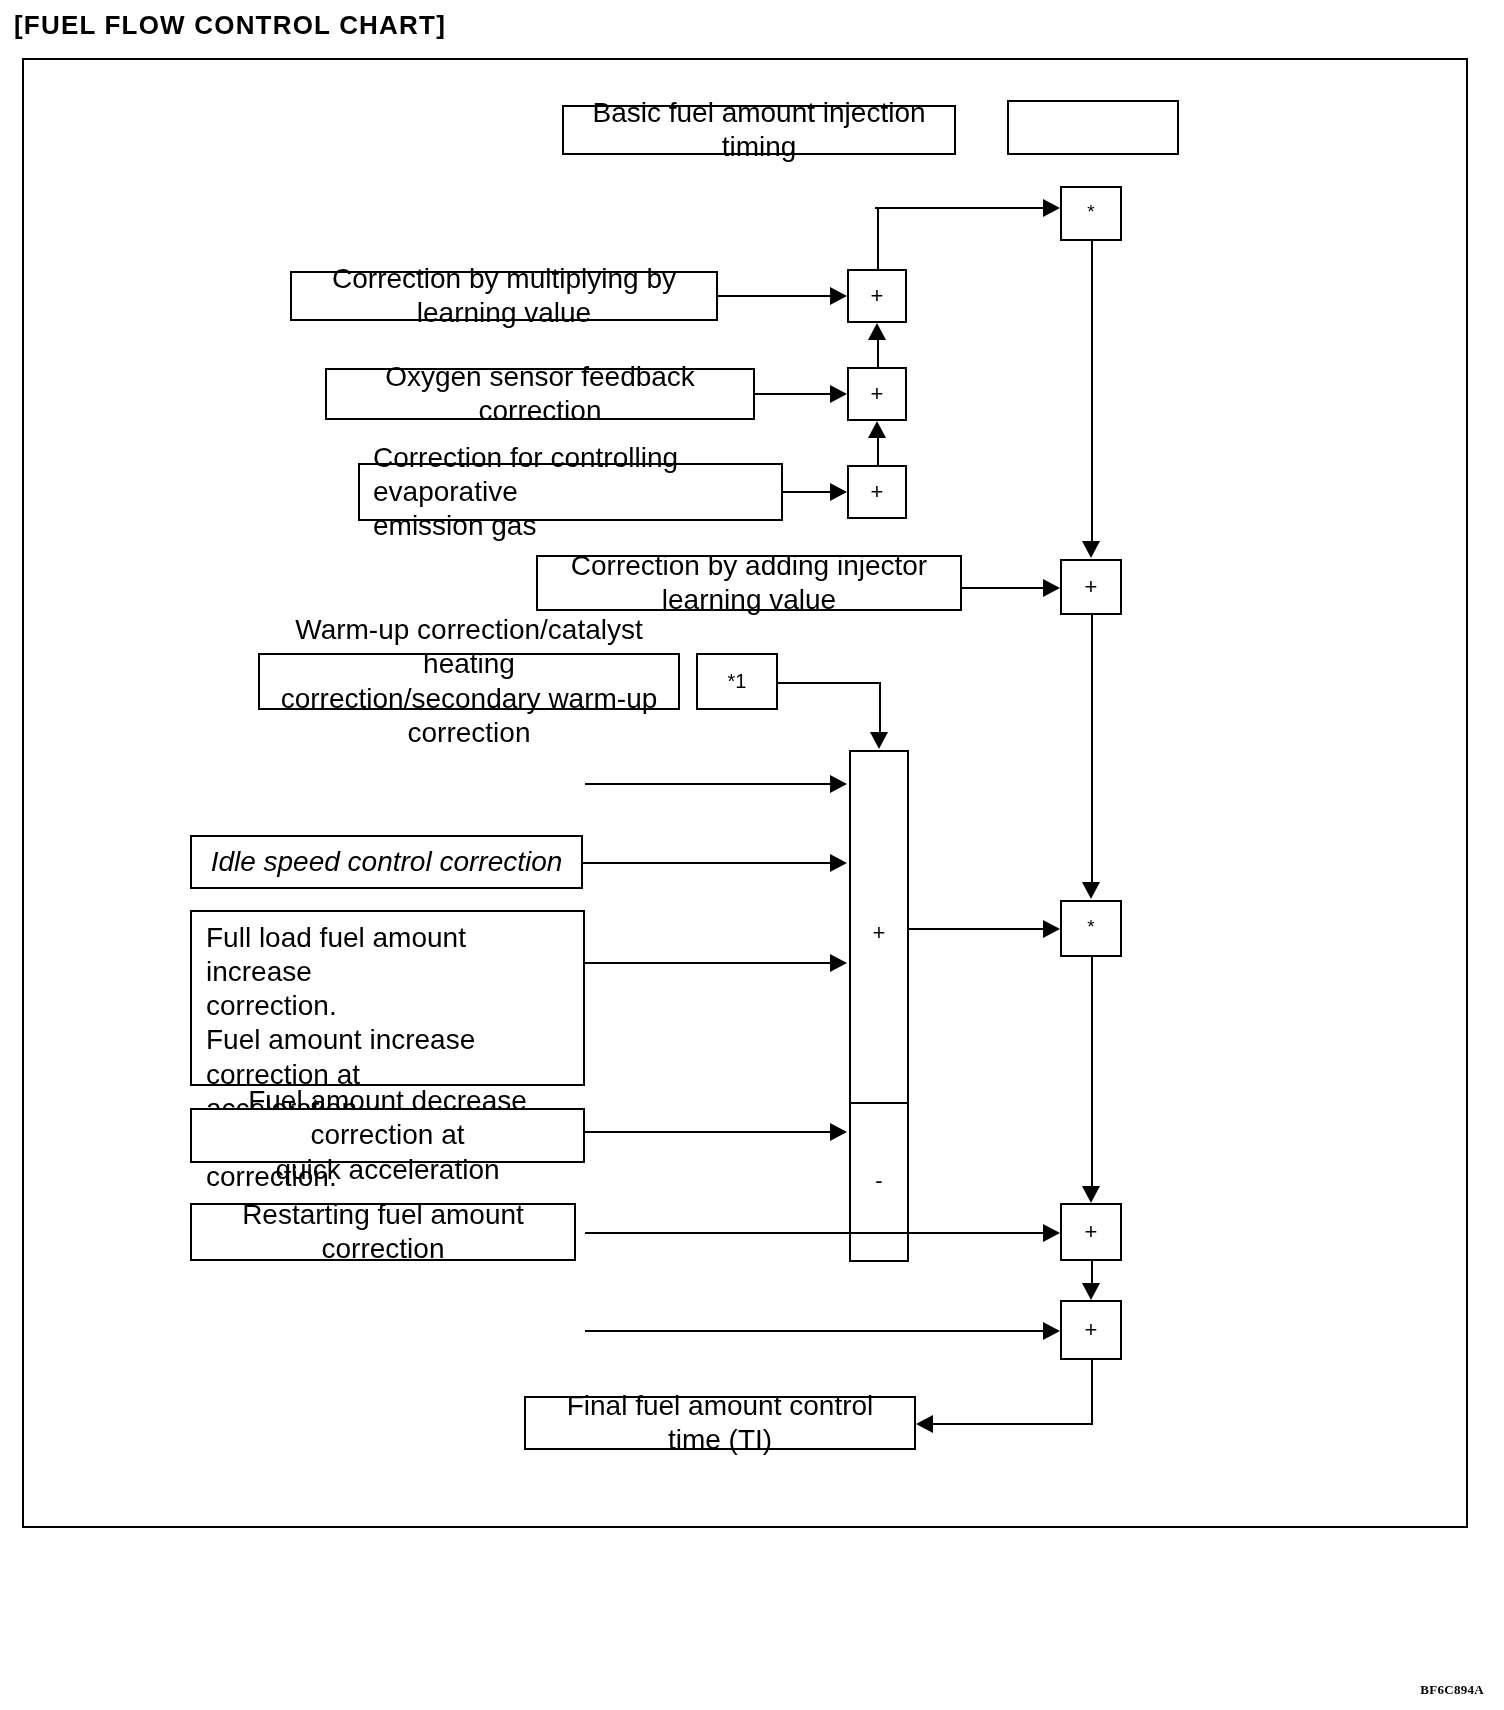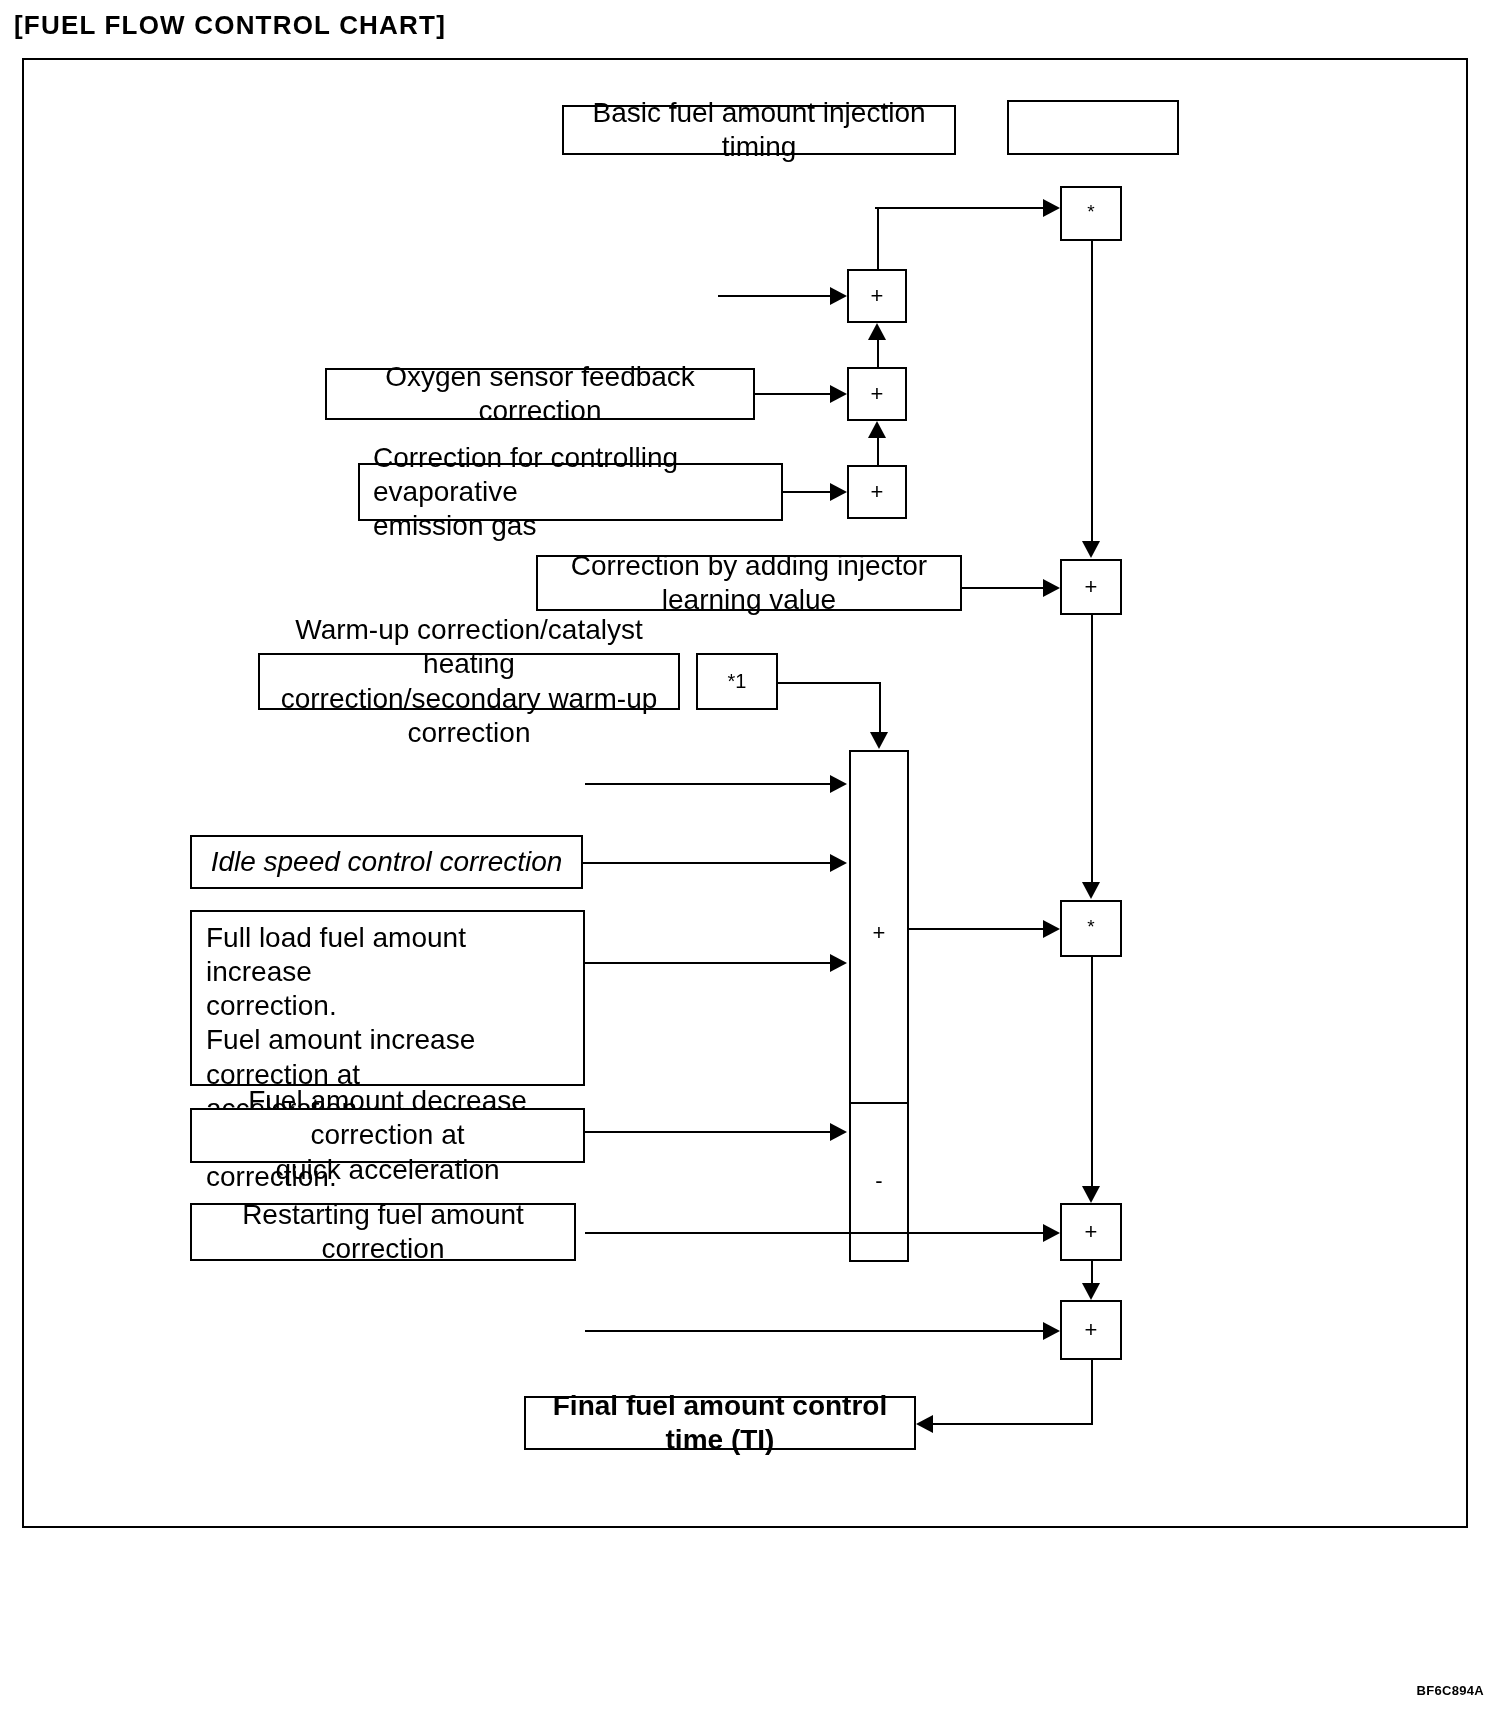--- a/index.html
+++ b/index.html
@@ -18,21 +18,21 @@
 
   .frame{
     position:absolute;left:22px;top:58px;
     width:1446px;height:1470px;
     border:2px solid #000;box-sizing:border-box;
   }
 
   .watermark{
     position:absolute;right:20px;bottom:12px;
     font-size:13px;font-weight:bold;letter-spacing:0.3px;
-    font-family:Liberation Sans, sans-serif;
+    font-family:Liberation Serif, serif;
   }
 
   
   .box{
     position:absolute;box-sizing:border-box;
     border:2px solid #000;background:#fff;
     display:flex;align-items:center;justify-content:center;
     font-size:28px;line-height:1.22;
     padding:3px 12px;
     white-space:pre-line;
@@ -96,20 +96,21 @@
 <div id="page">
 
   <div class="title">[FUEL FLOW CONTROL CHART]</div>
 
   <div class="frame"></div>
 
   <div class="box ctr" style="left:562px;top:105px;width:394px;height:50px;">Basic fuel amount injection timing</div>
 
   <div class="box ctr" style="left:1007px;top:100px;width:172px;height:55px;"></div>
 
+  <div class="box ctr" style="left:290px;top:271px;width:428px;height:50px;">Correction by multiplying by learning value</div>
 
   <div class="box ctr" style="left:325px;top:368px;width:430px;height:52px;">Oxygen sensor feedback correction</div>
 
   <div class="box left" style="left:358px;top:463px;width:425px;height:58px;padding-left:13px;">Correction for controlling evaporative
 emission gas</div>
 
   <div class="box ctr" style="left:536px;top:555px;width:426px;height:56px;">Correction by adding injector learning value</div>
 
   <div class="box ctr" style="left:258px;top:653px;width:422px;height:57px;">Warm-up correction/catalyst heating
 correction/secondary warm-up correction</div>
@@ -125,21 +126,21 @@
 acceleration.
 Catalyst overheat prevention
 correction.</div>
 
   <div class="box ctr" style="left:190px;top:1108px;width:395px;height:55px;">Fuel amount decrease correction at
 quick acceleration</div>
 
   <div class="box ctr" style="left:190px;top:1203px;width:386px;height:58px;">Restarting fuel amount correction</div>
 
 
-  <div class="box ctr" style="left:524px;top:1396px;width:392px;height:54px;font-weight:bold;">Final fuel amount control time (TI)</div>
+  <div class="box ctr" style="left:524px;top:1396px;width:392px;height:54px;">Final fuel amount control time (TI)</div>
 
   <div class="op star" style="left:1060px;top:186px;width:62px;height:55px;">*</div>
 
   <div class="op" style="left:847px;top:269px;width:60px;height:54px;">+</div>
 
   <div class="op" style="left:847px;top:367px;width:60px;height:54px;">+</div>
 
   <div class="op" style="left:847px;top:465px;width:60px;height:54px;">+</div>
 
   <div class="op" style="left:1060px;top:559px;width:62px;height:56px;">+</div>

